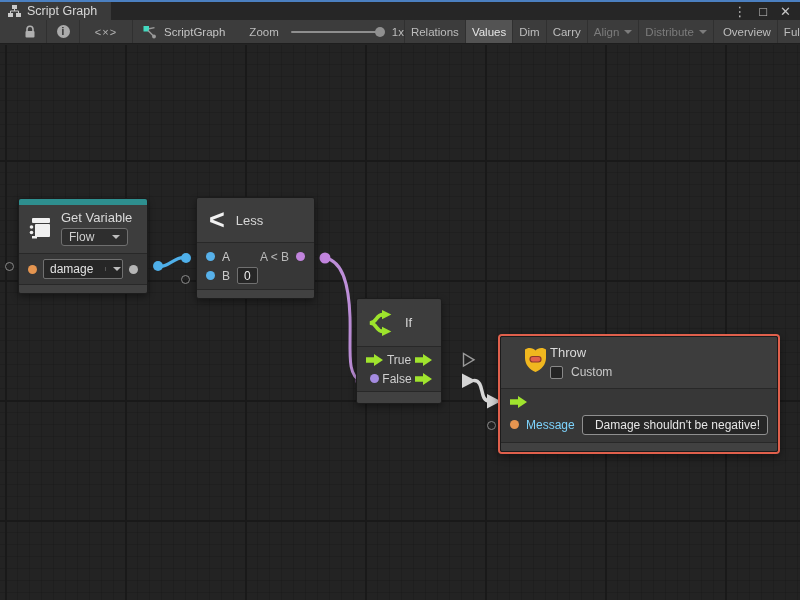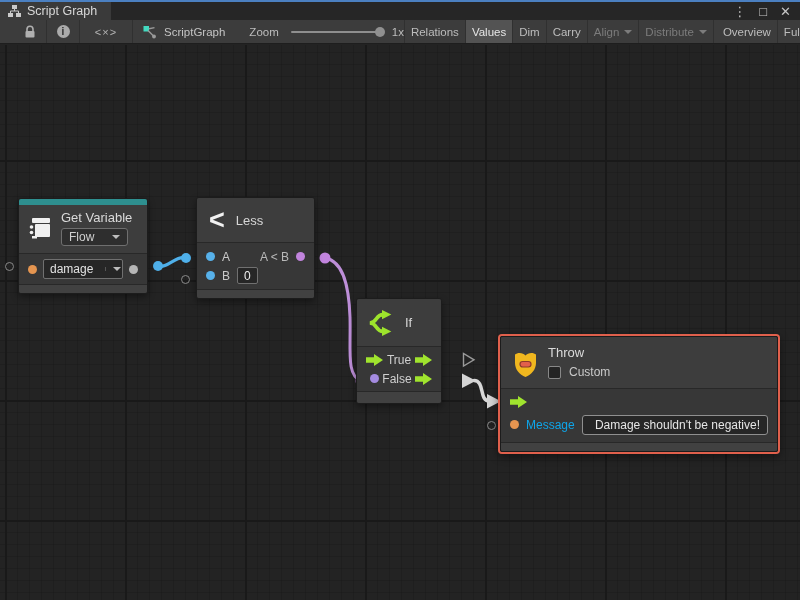--- a/index.html
+++ b/index.html
@@ -89,27 +89,27 @@
     height:17px; line-height:16px; color:#ececec; }
   
   #node-if { left:356px; top:253px; width:86px; }
   .if-head { display:flex; align-items:center; gap:9px; padding:0 11px; height:48px; }
   .if-row { height:22px; gap:0; justify-content:space-between; }
   .if-label { color:#cfcfcf; }
   
   #node-throw-wrap { position:absolute; left:498px; top:289px; width:282px;
     border:2px solid #e0604c; border-radius:4px; box-shadow:0 3px 8px rgba(0,0,0,.45); }
   #node-throw { position:relative; left:0; top:0; width:100%; box-shadow:none; border-radius:2px; }
-  .throw-head { display:flex; align-items:flex-end; gap:10px; padding:8px 12px 9px; }
+  .throw-head { display:flex; align-items:flex-start; gap:2px; padding:8px 22px 9px; }
   .throw-title { font-size:13px; color:#dadada; margin-bottom:5px; }
   .chk-row { display:flex; align-items:center; gap:8px; }
   .checkbox { width:13px; height:13px; background:#242424; border:1px solid #888; border-radius:2px; }
   .throw-flow-row { height:22px; }
   .throw-msg-row { height:31px; gap:7px; }
-  .msg-label { color:#0ea5e9; }
+  .msg-label { color:#7dd3fc; }
   .msg-field { flex:1; background:#262626; border:1px solid #8f8f8f; border-radius:3px;
     padding:2px 7px; color:#e5e5e5; white-space:nowrap; overflow:hidden;text-align:right; }
 </style>
 </head>
 <body>
 
 <div id="window">
 
   <div class="tabbar">
     <div class="tab">

